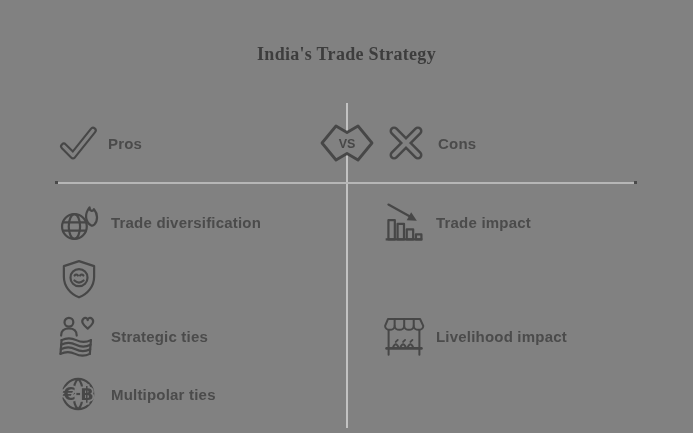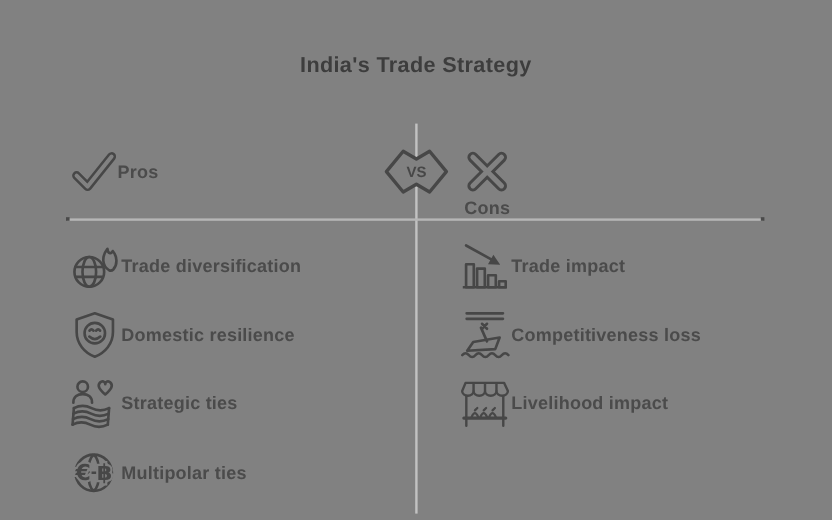--- a/index.html
+++ b/index.html
@@ -6,51 +6,51 @@
   body{
     width:693px;height:433px;overflow:hidden;
     background:#818181;
     font-family:"Liberation Sans","DejaVu Sans",sans-serif;
   }
   .canvas{position:relative;width:693px;height:433px;background:#818181;}
 
   .title{
     position:absolute;top:44px;left:0;right:0;margin:0;
     text-align:center;font-size:18px;font-weight:700;
-    color:#3d3d3d;letter-spacing:.3px;
+    color:#3d3d3d;letter-spacing:.3px;font-family:Liberation Serif, serif;
   }
 
   .v-divider{
     position:absolute;left:346px;top:103px;width:2px;height:325px;
     background:#c2c2c2;
   }
   .h-divider{
     position:absolute;left:56px;top:182px;width:580px;height:2px;
     background:#b6b6b6;
   }
   .end-dot{
     position:absolute;top:-1px;width:3px;height:3px;background:#4a4a4a;
   }
   .end-dot.left{left:-1px;}
   .end-dot.right{right:-1px;}
 
   .row{
-    position:absolute;display:flex;align-items:center;height:44px;
+    position:absolute;display:flex;align-items:center;gap:10px;height:44px;justify-content:center;
   }
   .icon{width:44px;height:44px;flex:none;display:block;}
   .icon.check{width:40px;height:40px;}
   .icon svg{width:100%;height:100%;display:block;}
 
   .hlabel,.label{
     font-size:15px;font-weight:700;color:#4b4b4b;letter-spacing:.2px;
     white-space:nowrap;
   }
 
   .pros-header{left:58px;top:121px;}
-  .cons-header{left:384px;top:121px;flex-direction:column;}
+  .cons-header{left:384px;top:121px;}
 
   .vs{position:absolute;left:319px;top:120px;width:56px;height:46px;}
   .vs svg{width:100%;height:100%;display:block;}
 
   .pros-r0{left:57px;top:200px;}
   .pros-r1{left:57px;top:257px;}
   .pros-r2{left:57px;top:314px;}
   .pros-r3{left:57px;top:372px;}
 
   .cons-r0{left:382px;top:200px;}
@@ -111,21 +111,20 @@
 
   <div class="row pros-r1">
     <span class="icon">
       <svg viewBox="0 0 48 48" fill="none" stroke="#474747" stroke-width="2.4" stroke-linecap="round" stroke-linejoin="round">
         <path d="M24 4.5 L40.5 10 L40.5 21.5 C40.5 32 33.5 40.3 24 44 C14.5 40.3 7.5 32 7.5 21.5 L7.5 10 Z"></path>
         <circle cx="24" cy="22.5" r="9.3"></circle>
         <path d="M19.2 20.2 q1.8 -2.2 3.6 0 M25.2 20.2 q1.8 -2.2 3.6 0"></path>
         <path d="M19 25.6 q5 4.6 10 0"></path>
       </svg>
     </span>
-    <span class="label">Domestic resilience</span>
   </div>
 
   <div class="row pros-r2">
     <span class="icon">
       <svg viewBox="0 0 48 48" fill="none" stroke="#474747" stroke-width="2.4" stroke-linecap="round" stroke-linejoin="round">
         <circle cx="13" cy="9" r="4.8"></circle>
         <path d="M4.5 23.5 C4.5 18 8.5 15.8 13 15.8 C17.5 15.8 21.5 18 21.5 23.5"></path>
         <path d="M33.5 16 C28 11.5 26 8 28.8 5.2 C30.7 3.3 33.5 4.3 33.5 6.8 C33.5 4.3 36.3 3.3 38.2 5.2 C41 8 39 11.5 33.5 16 Z"></path>
         <path d="M5 28.5 C10 26 16 26 21 28.5 C26 31 32 31 37 28.5"></path>
         <path d="M4.6 33.5 C9.6 31 15.6 31 20.6 33.5 C25.6 36 31.6 36 36.6 33.5"></path>
@@ -158,32 +157,20 @@
         <rect x="17" y="26" width="7" height="17"></rect>
         <rect x="27" y="32" width="7" height="11"></rect>
         <rect x="37" y="37.5" width="6" height="5.5"></rect>
         <path d="M7 5 L31.5 18.5" stroke-linecap="round"></path>
         <polygon points="38,22.5 26.9,22 31.8,13.3" fill="#474747" stroke="none"></polygon>
       </svg>
     </span>
     <span class="label">Trade impact</span>
   </div>
 
-  <div class="row cons-r1">
-    <span class="icon">
-      <svg viewBox="0 0 48 48" fill="none" stroke="#474747" stroke-width="2.4" stroke-linecap="round" stroke-linejoin="round">
-        <path d="M7.5 4.5 L40.5 4.5 M7.5 9.5 L40.5 9.5"></path>
-        <path d="M20.5 17.5 L26 30"></path>
-        <path d="M21.5 14 l4.5 4.5 M26 14 l-4.5 4.5"></path>
-        <polygon points="8,38.5 13.5,30.5 37.5,26.5 33.5,37"></polygon>
-        <path d="M3.5 42.5 Q6.5 39 9.5 42.5 T15.5 42.5 T21.5 42.5 T27.5 42.5 T33.5 42.5 T39.5 42.5 T45.5 42.5" stroke-width="2.2"></path>
-      </svg>
-    </span>
-    <span class="label">Competitiveness loss</span>
-  </div>
 
   <div class="row cons-r2">
     <span class="icon">
       <svg viewBox="0 0 48 48" fill="none" stroke="#474747" stroke-width="2.2" stroke-linecap="round" stroke-linejoin="round">
         <path d="M6.5 5.5 L41.5 5.5 L45 13 A5.2 4.2 0 0 1 34.6 13 A5.2 4.2 0 0 1 24.2 13 A5.2 4.2 0 0 1 13.8 13 A5.2 4.2 0 0 1 3.4 13 Z"></path>
         <path d="M13.8 6 L13.8 12.5 M24.2 6 L24.2 12.5 M34.6 6 L34.6 12.5"></path>
         <path d="M7.2 17.5 L7.2 44.5 M40.8 17.5 L40.8 44.5"></path>
         <path d="M5 37.5 L43 37.5" stroke-width="3"></path>
         <path d="M12 36.5 Q15 29.5 18 36.5 M20 36.5 Q23 29.5 26 36.5 M28 36.5 Q31 29.5 34 36.5" stroke-width="2"></path>
         <path d="M15 30.5 l2.2 -2.2 M23 30.5 l2.2 -2.2 M31 30.5 l2.2 -2.2" stroke-width="2"></path>

